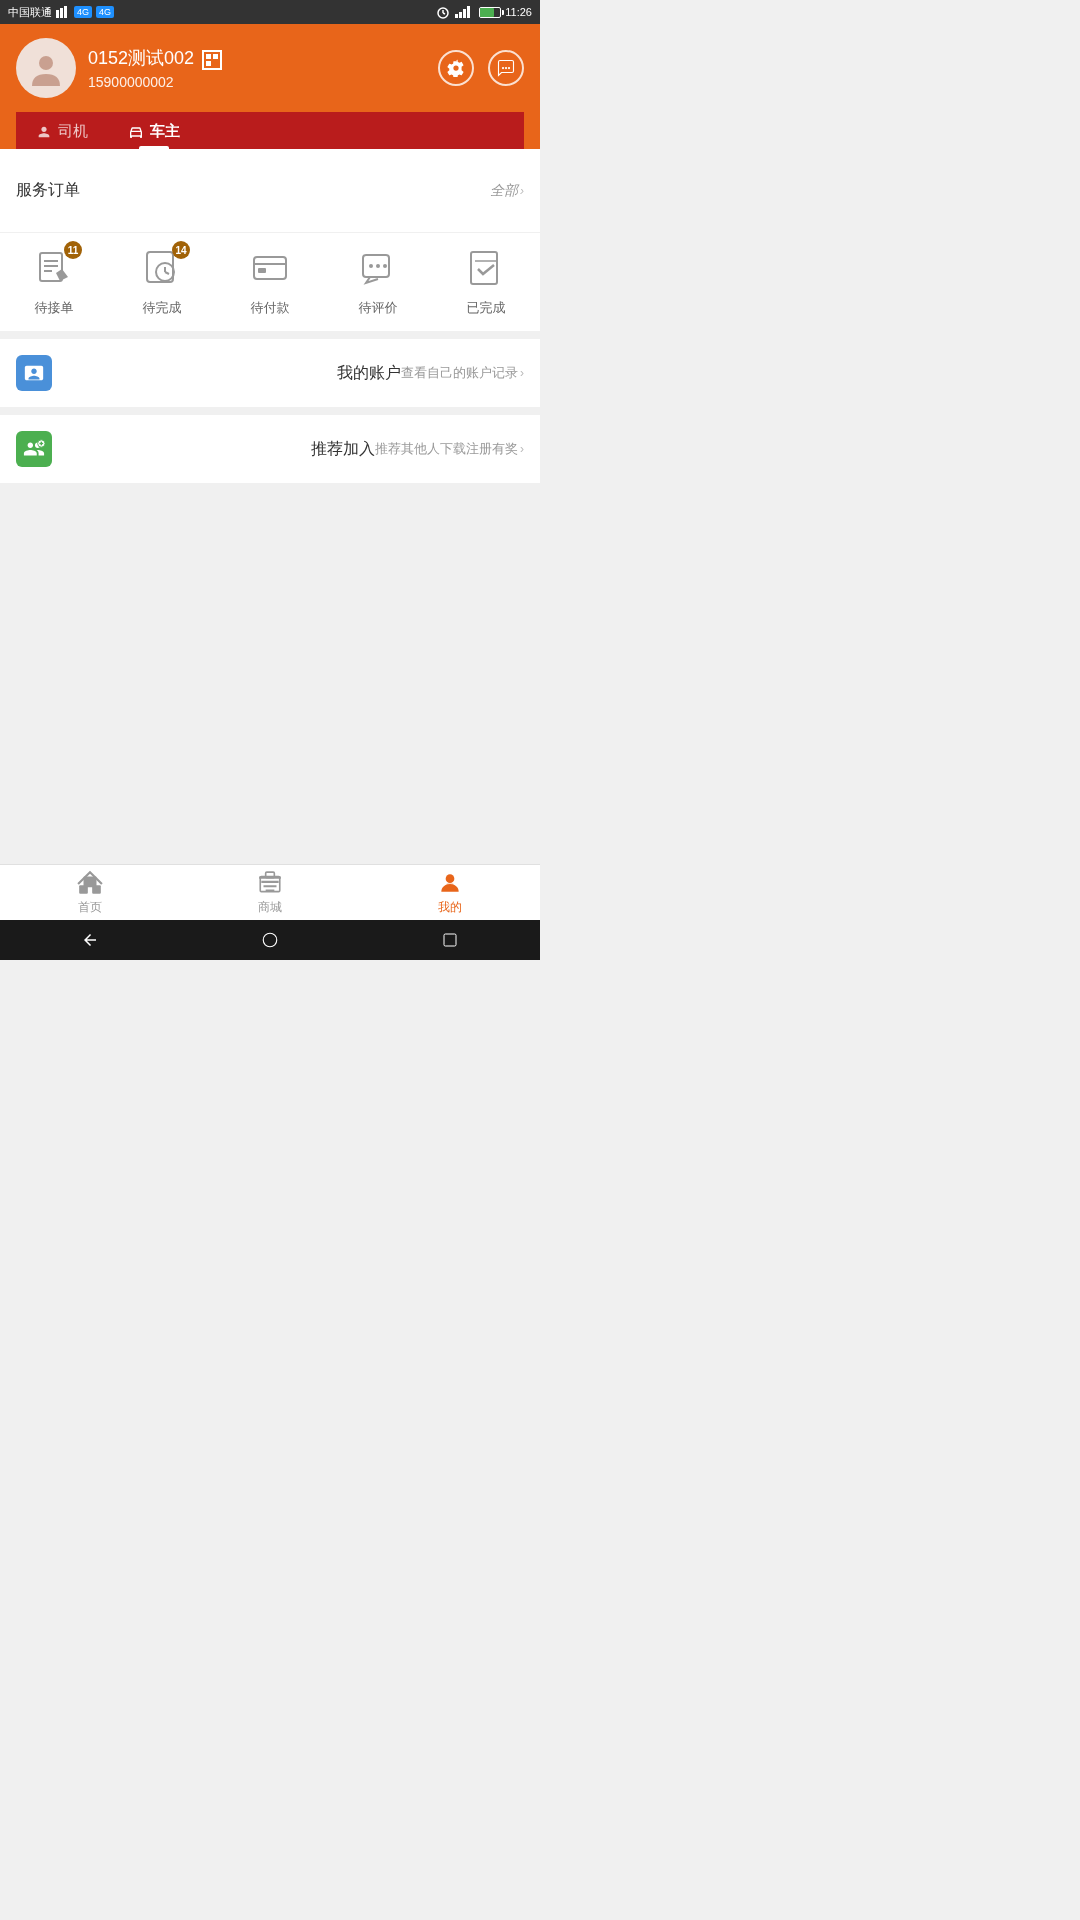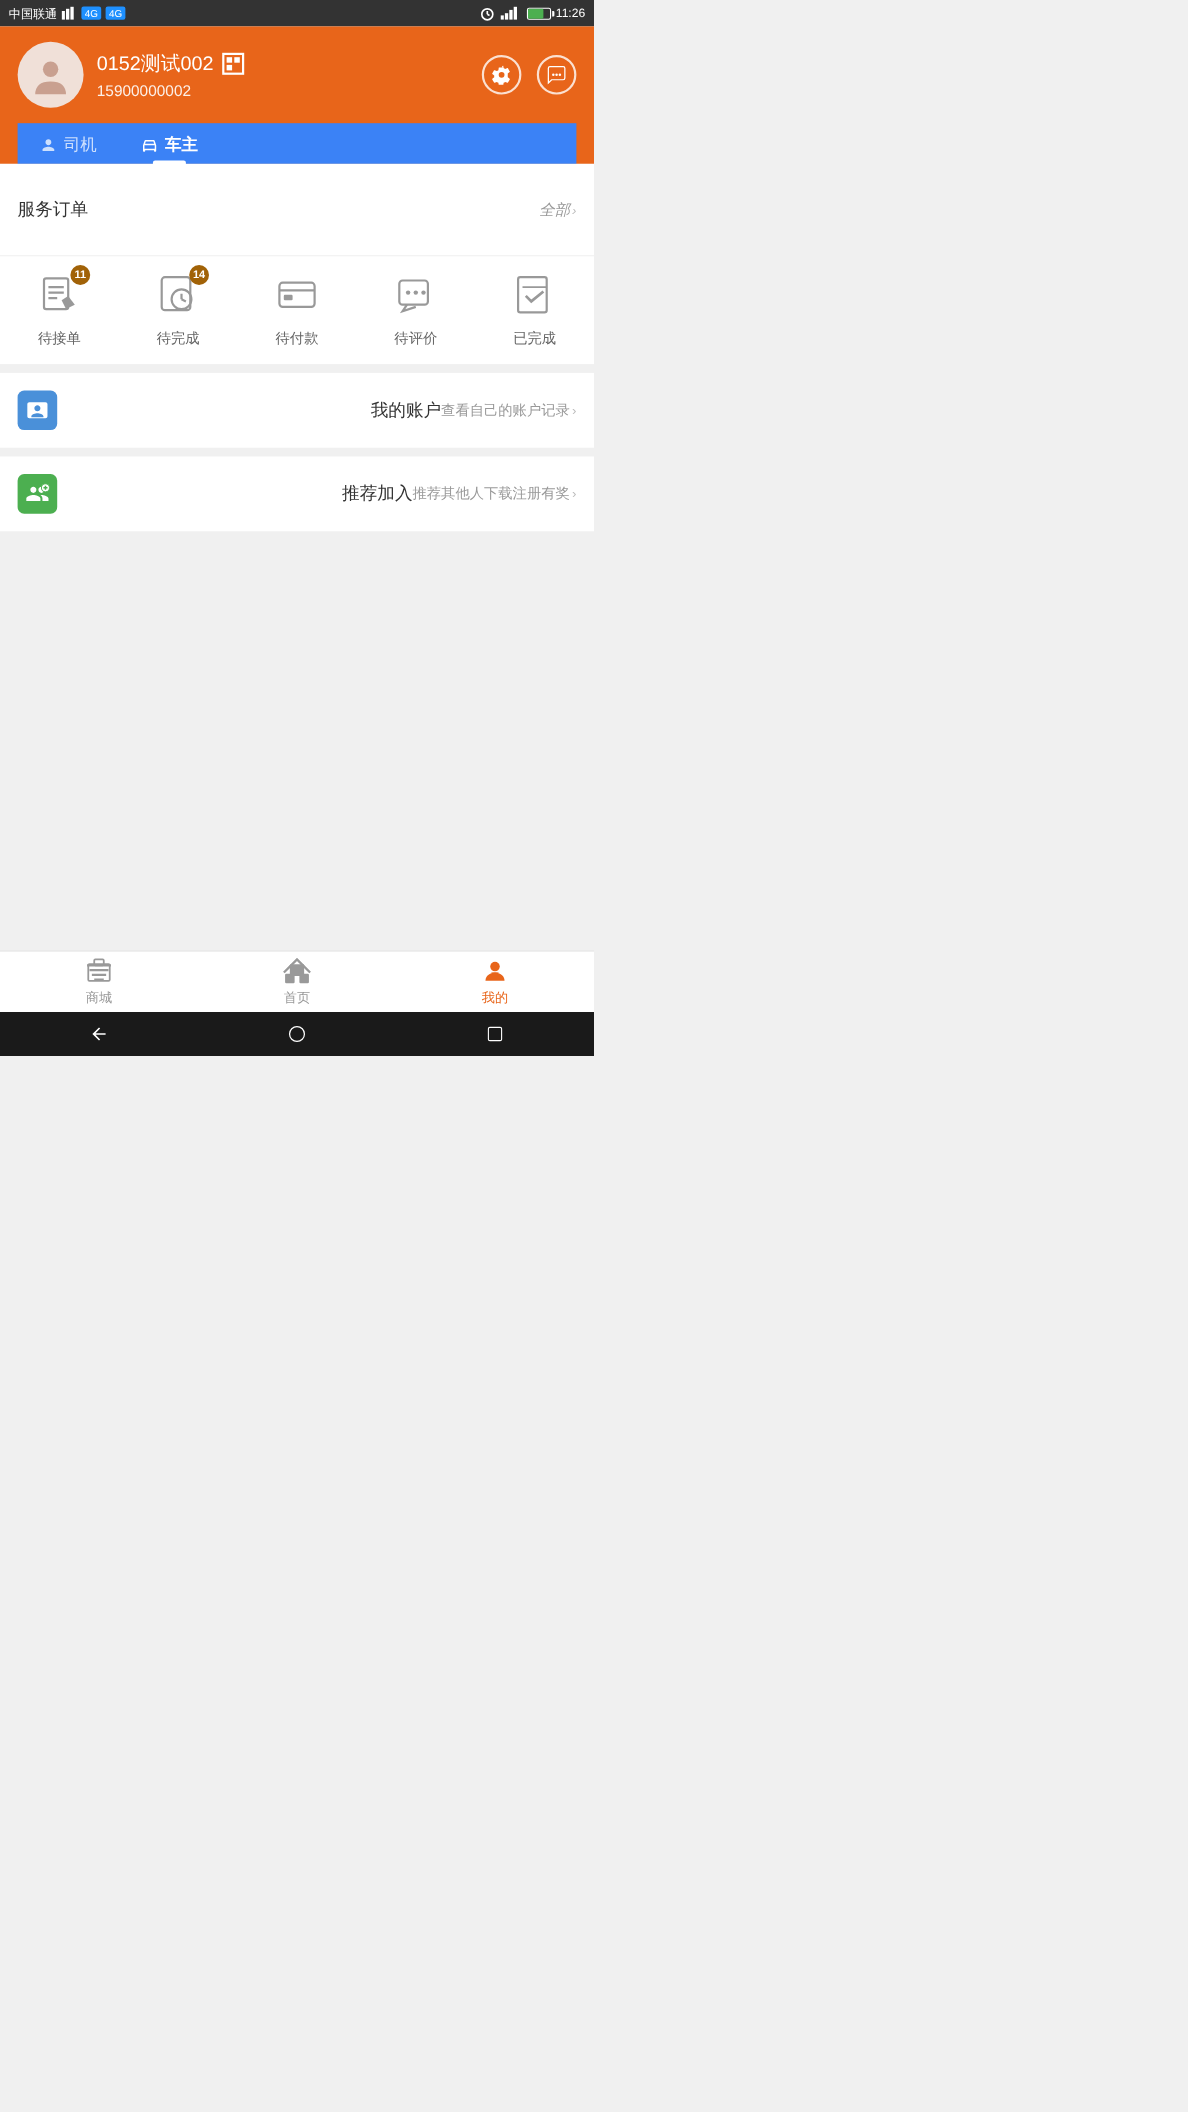--- a/index.html
+++ b/index.html
@@ -72,21 +72,21 @@
       background: #f0e0d8;
       display: flex; align-items: center; justify-content: center;
     }
     .avatar svg { width: 36px; height: 36px; }
     .user-info { flex: 1; }
     .user-name {
       color: white;
       font-size: 18px;
       font-weight: 500;
       display: flex;
-      align-items: center;
+      align-items: flex-end;
       gap: 8px;
       margin-bottom: 4px;
     }
     .user-phone { color: rgba(255,255,255,0.9); font-size: 14px; }
     .header-actions {
       display: flex;
       gap: 14px;
       align-items: center;
     }
     .header-action-btn {
@@ -95,21 +95,21 @@
       border: 2px solid rgba(255,255,255,0.8);
       background: transparent;
       display: flex; align-items: center; justify-content: center;
       color: white;
       cursor: pointer;
     }
 
     
     .tabs {
       display: flex;
-      background: #3b82f6;
+      background: #b91c1c;
     }
     .tab {
       padding: 10px 20px 0 20px;
       color: rgba(255,255,255,0.75);
       font-size: 15px;
       display: flex;
       align-items: center;
       gap: 6px;
       cursor: pointer;
       position: relative;
@@ -469,34 +469,34 @@
       <span class="chevron">›</span>
     </div>
   </div>
 
   <div style="height: 280px; background: #f0f0f0;"></div>
 </div>
 
 <div class="bottom-nav">
   <div class="nav-item">
     <svg viewBox="0 0 24 24" fill="#999">
-      <path d="M2 6h20v2H2zM4 10h16v2H4zM6 14h12v2H6zM8 18h8v2H8z"></path>
-      <rect x="3" y="6" width="18" height="14" rx="1" fill="none" stroke="#999" stroke-width="1.5"></rect>
-      <rect x="8" y="2" width="8" height="5" rx="1" fill="none" stroke="#999" stroke-width="1.5"></rect>
-    </svg>
-    <span>商城</span>
-  </div>
-  <div class="nav-item">
-    <svg viewBox="0 0 24 24" fill="#999">
       <rect x="2" y="14" width="8" height="8" rx="1" fill="#999"></rect>
       <rect x="14" y="14" width="8" height="8" rx="1" fill="#999"></rect>
       <rect x="6" y="6" width="12" height="10" rx="1" fill="#999"></rect>
       <path d="M1 13 L12 2 L23 13" stroke="#999" stroke-width="2" fill="none"></path>
     </svg>
     <span>首页</span>
+  </div>
+  <div class="nav-item">
+    <svg viewBox="0 0 24 24" fill="#999">
+      <path d="M2 6h20v2H2zM4 10h16v2H4zM6 14h12v2H6zM8 18h8v2H8z"></path>
+      <rect x="3" y="6" width="18" height="14" rx="1" fill="none" stroke="#999" stroke-width="1.5"></rect>
+      <rect x="8" y="2" width="8" height="5" rx="1" fill="none" stroke="#999" stroke-width="1.5"></rect>
+    </svg>
+    <span>商城</span>
   </div>
   <div class="nav-item active">
     <svg viewBox="0 0 24 24" fill="#E8651A">
       <circle cx="12" cy="8" r="4" fill="#E8651A"></circle>
       <path d="M4 20c0-4 3.58-7 8-7s8 3 8 7" fill="#E8651A"></path>
       <line x1="9" y1="13" x2="15" y2="13" stroke="#E8651A" stroke-width="0.5"></line>
     </svg>
     <span>我的</span>
   </div>
 </div>

